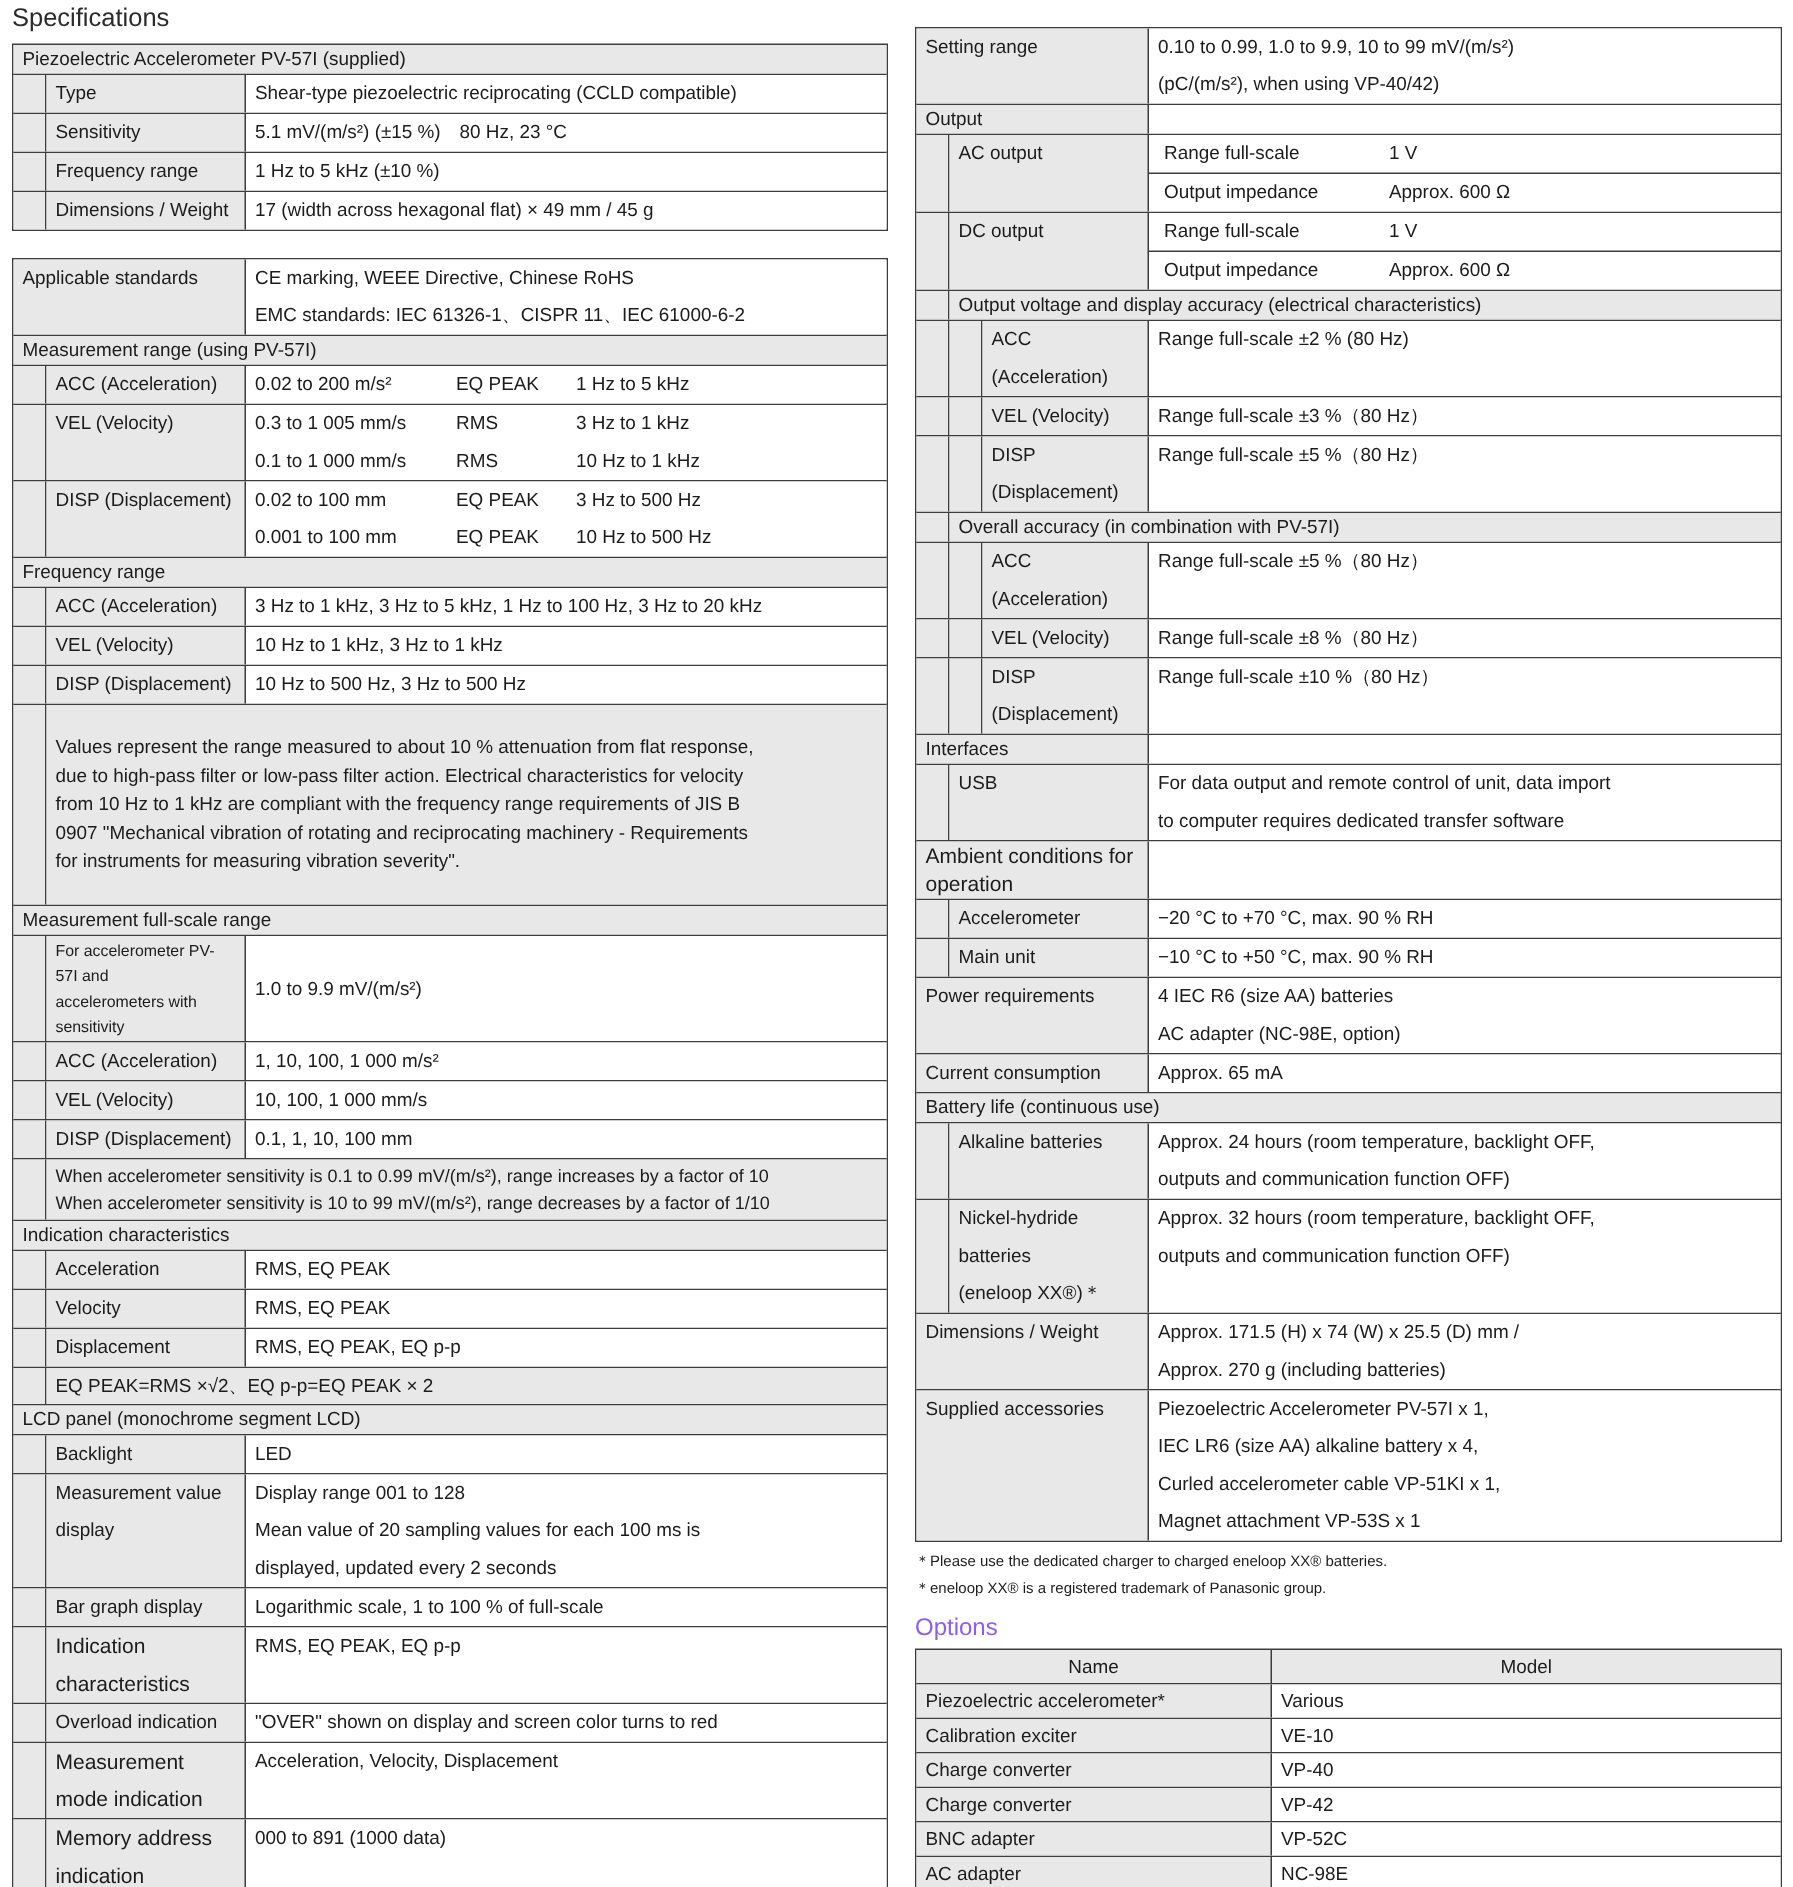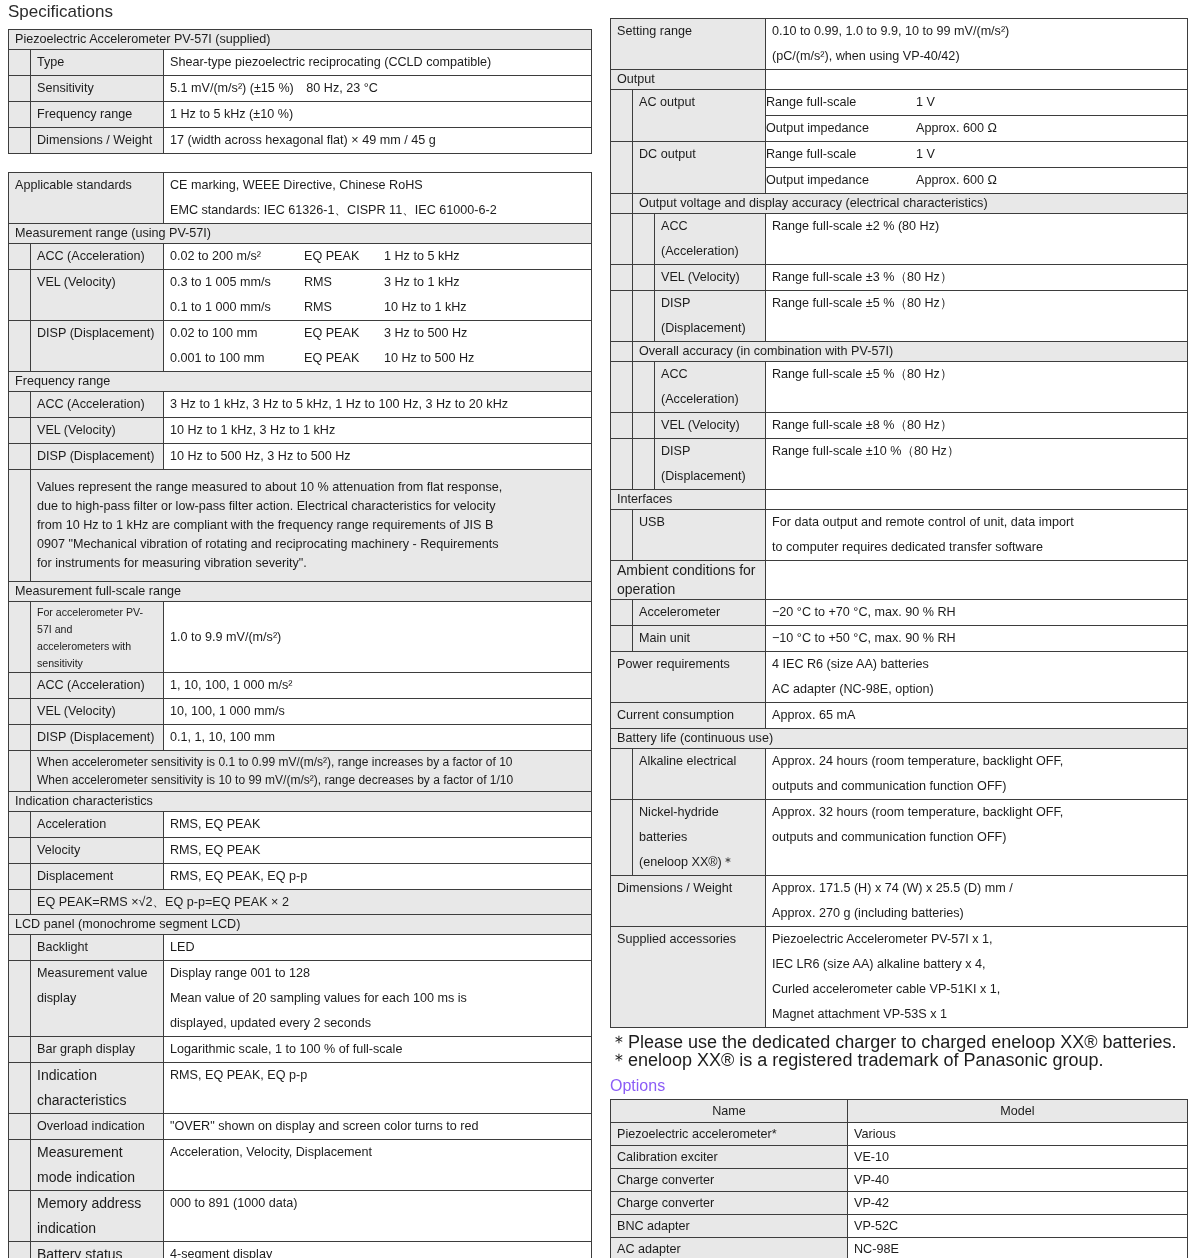--- a/index.html
+++ b/index.html
@@ -32,32 +32,32 @@
   .wl2{width:111px;}
   .value{flex:1;background:#fff;}
   .vline{line-height:25px;}
   .vcenter{display:flex;flex-direction:column;justify-content:center;}
   .vfill{flex:1;background:#fff;min-height:19px;}
   .cols{display:flex;}
   .c0{width:134px;flex:none;}
   .c1{width:80px;flex:none;}
   .c2{flex:1;}
   .subcol{flex:1;display:flex;flex-direction:column;background:#fff;}
-  .subrow{display:flex;line-height:25px;padding:0 0;border-top:1px solid var(--bd);}
+  .subrow{display:flex;line-height:25px;padding:0 10px;border-top:1px solid var(--bd);}
   .subrow:first-child{border-top:none;}
   .sk{width:150px;flex:none;}
   .sv{flex:1;}
-  .note{flex:1;background:var(--hg);padding:8px 6px;}
+  .note{flex:1;background:var(--hg);padding:19px 6px;}
   .note div{line-height:19px;}
   .note.tight{padding:2px 6px;}
   .note.tight div{line-height:18px;font-size:12px;}
   .note.eq{padding:0 6px;}
   .note.eq div{line-height:24px;}
   .fnotes{margin-top:5px;}
-  .fnote{line-height:18px;font-size:18px;}
+  .fnote{line-height:18px;font-size:10px;}
   
   .oh{text-align:center;background:var(--hg);line-height:22px;flex:none;}
   .ohm{text-align:center;background:var(--hg);line-height:22px;flex:1;}
   .on{background:var(--hg);line-height:22px;flex:none;}
   .om{background:#fff;line-height:22px;flex:1;}
   .wname{width:237px;}
 </style>
 </head>
 <body>
 
@@ -548,21 +548,21 @@
           <div class="cell value">
             <div class="vline">Approx. 65 mA</div>
           </div>
         </div>
         <div class="trow">
           <div class="cell section">Battery life (continuous use)</div>
         </div>
         <div class="trow">
           <div class="indent"></div>
           <div class="cell label wl1 bdr">
-            <div>Alkaline electrical</div>
+            <div>Alkaline batteries</div>
           </div>
           <div class="cell value">
             <div class="vline">Approx. 24 hours (room temperature, backlight OFF,</div>
             <div class="vline">outputs and communication function OFF)</div>
           </div>
         </div>
         <div class="trow">
           <div class="indent"></div>
           <div class="cell label wl1 bdr">
             <div>Nickel-hydride batteries</div>

